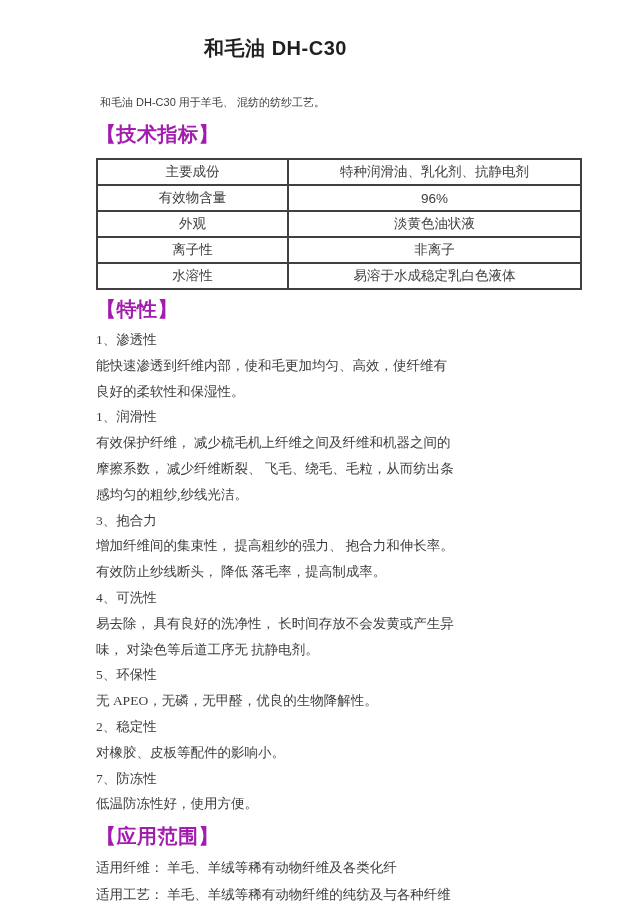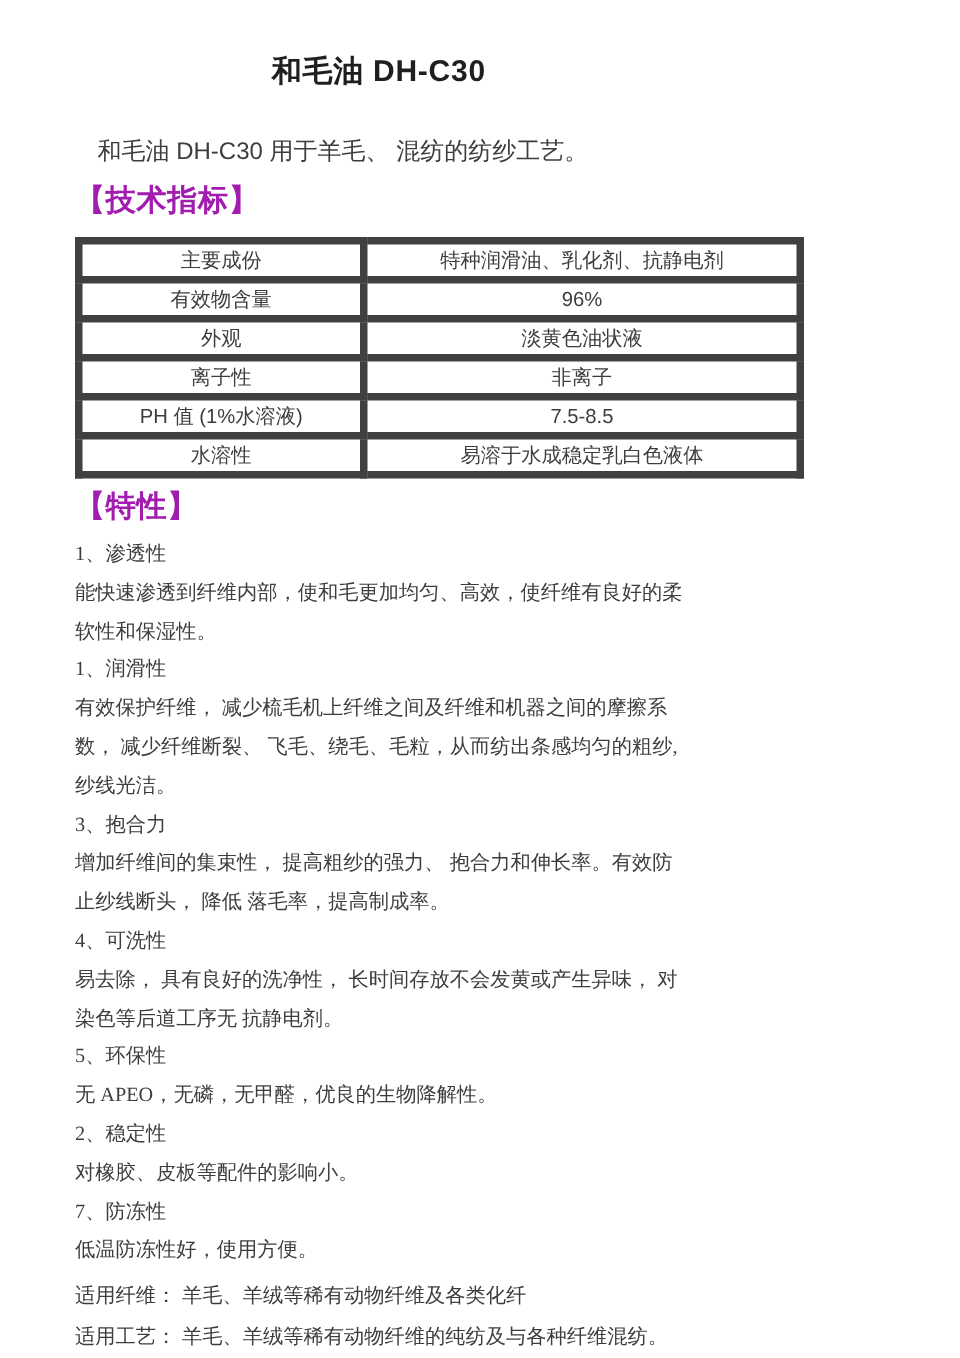--- a/index.html
+++ b/index.html
@@ -11,53 +11,53 @@
   }
   body {
     width: 640px;
     height: 905px;
     overflow: hidden;
     color: #3d3d3d;
   }
   .page {
     width: 532px;
     height: 905px;
-    padding: 34px 77px 0 50px;
+    padding: 34px 77px 0 96px;
     background: #ffffff;
   }
   .doc-title {
     margin: 0;
     font-size: 20px;
     line-height: 28px;
     font-weight: 700;
     color: #1f1f1f;
     text-align: center;
     letter-spacing: 0.5px;
   }
   .intro {
-    margin: 27px 0 0 15px;
-    font-size: 16px;
+    margin: 27px 0 0 4px;
+    font-size: 11px;
     line-height: 26px;
   }
   .sec-heading {
     margin: 6px 0 0 0;
     font-size: 20px;
     line-height: 27px;
     font-weight: 700;
     color: #a21caf;
     letter-spacing: 0.5px;
   }
   .spec-table {
     width: 486px;
     margin-top: 10px;
     border-collapse: collapse;
     table-layout: fixed;
   }
   .spec-table td {
-    border: 5px solid #404040;
+    border: 2px solid #404040;
     height: 26px;
     padding: 0 4px;
     text-align: center;
     vertical-align: middle;
     font-size: 13.5px;
     color: #3d3d3d;
   }
   .spec-table .col-label { width: 39.5%; }
   .spec-table .col-value { width: 60.5%; }
   .features { margin-top: 4px; font-family: Liberation Serif, serif; }
@@ -94,24 +94,20 @@
       </tr>
       <tr>
         <td class="col-label">外观</td>
         <td class="col-value">淡黄色油状液</td>
       </tr>
       <tr>
         <td class="col-label">离子性</td>
         <td class="col-value">非离子</td>
       </tr>
       <tr>
-        <td class="col-label">PH 值 (1%水溶液)</td>
-        <td class="col-value">7.5-8.5</td>
-      </tr>
-      <tr>
         <td class="col-label">水溶性</td>
         <td class="col-value">易溶于水成稳定乳白色液体</td>
       </tr>
     </tbody>
   </table>
 
   <h2 class="sec-heading heading-gap">【特性】</h2>
 
   <div class="features">
     <p class="f-title">1、渗透性</p>
@@ -123,19 +119,20 @@
     <p class="f-title">4、可洗性</p>
     <p class="f-body">易去除， 具有良好的洗净性， 长时间存放不会发黄或产生异味， 对染色等后道工序无 抗静电剂。</p>
     <p class="f-title">5、环保性</p>
     <p class="f-body">无 APEO，无磷，无甲醛，优良的生物降解性。</p>
     <p class="f-title">2、稳定性</p>
     <p class="f-body">对橡胶、皮板等配件的影响小。</p>
     <p class="f-title">7、防冻性</p>
     <p class="f-body">低温防冻性好，使用方便。</p>
   </div>
 
+  <h2 class="sec-heading heading-gap">【应用范围】</h2>
 
   <div class="app-block">
     <p class="app-line">适用纤维： 羊毛、羊绒等稀有动物纤维及各类化纤</p>
     <p class="app-line">适用工艺： 羊毛、羊绒等稀有动物纤维的纯纺及与各种纤维混纺。</p>
   </div>
 
 </div>
 
 </body></html>

